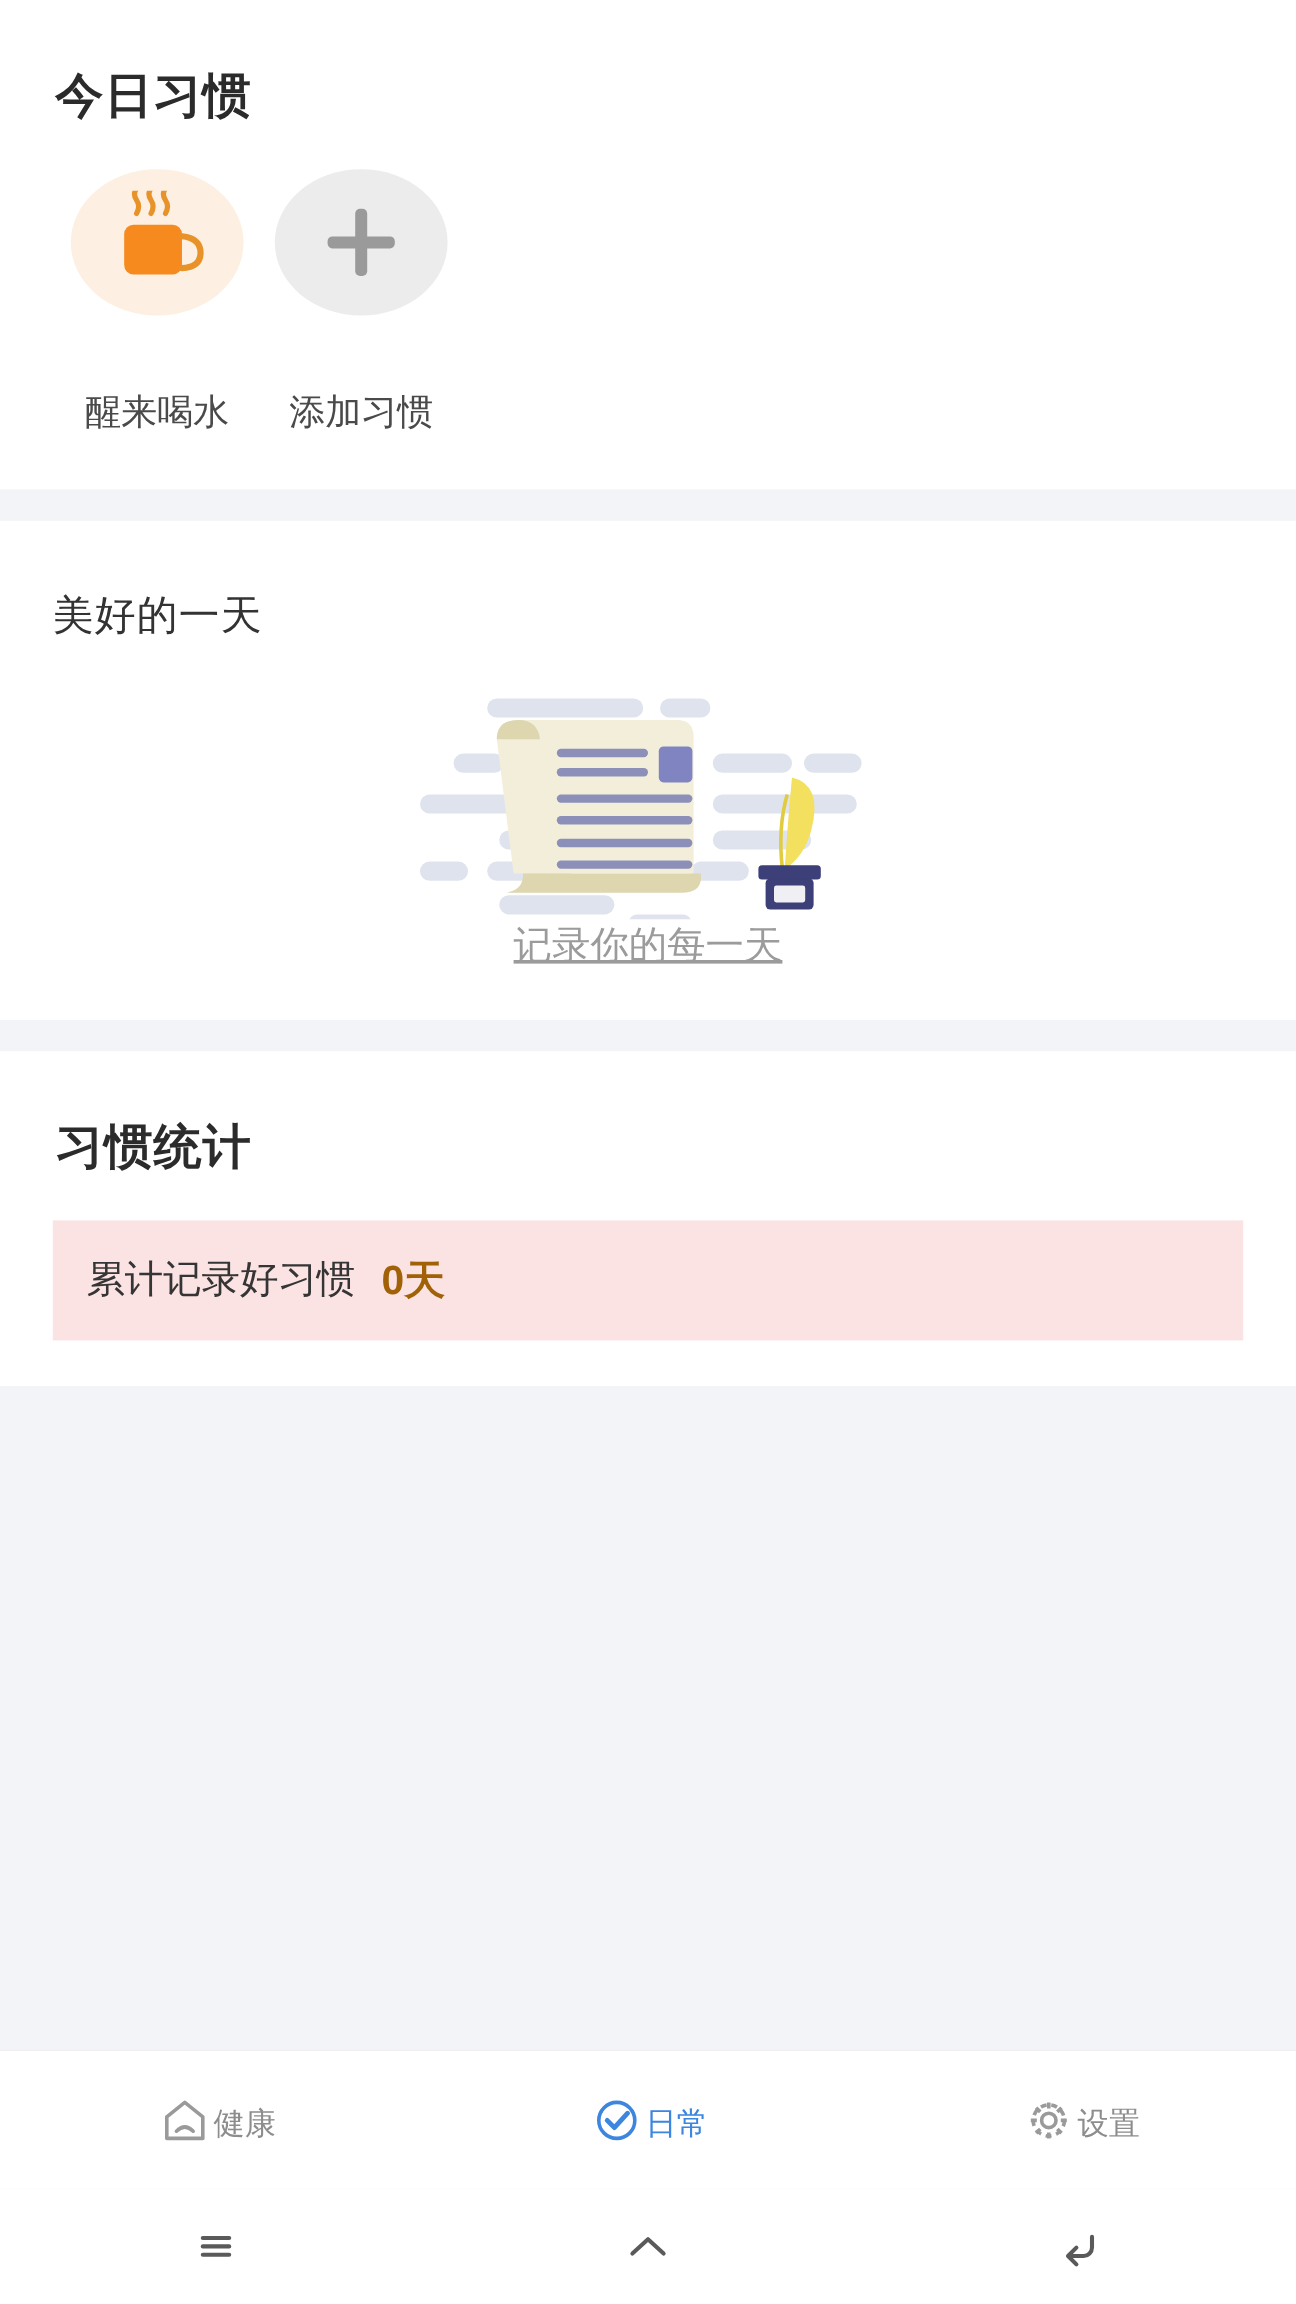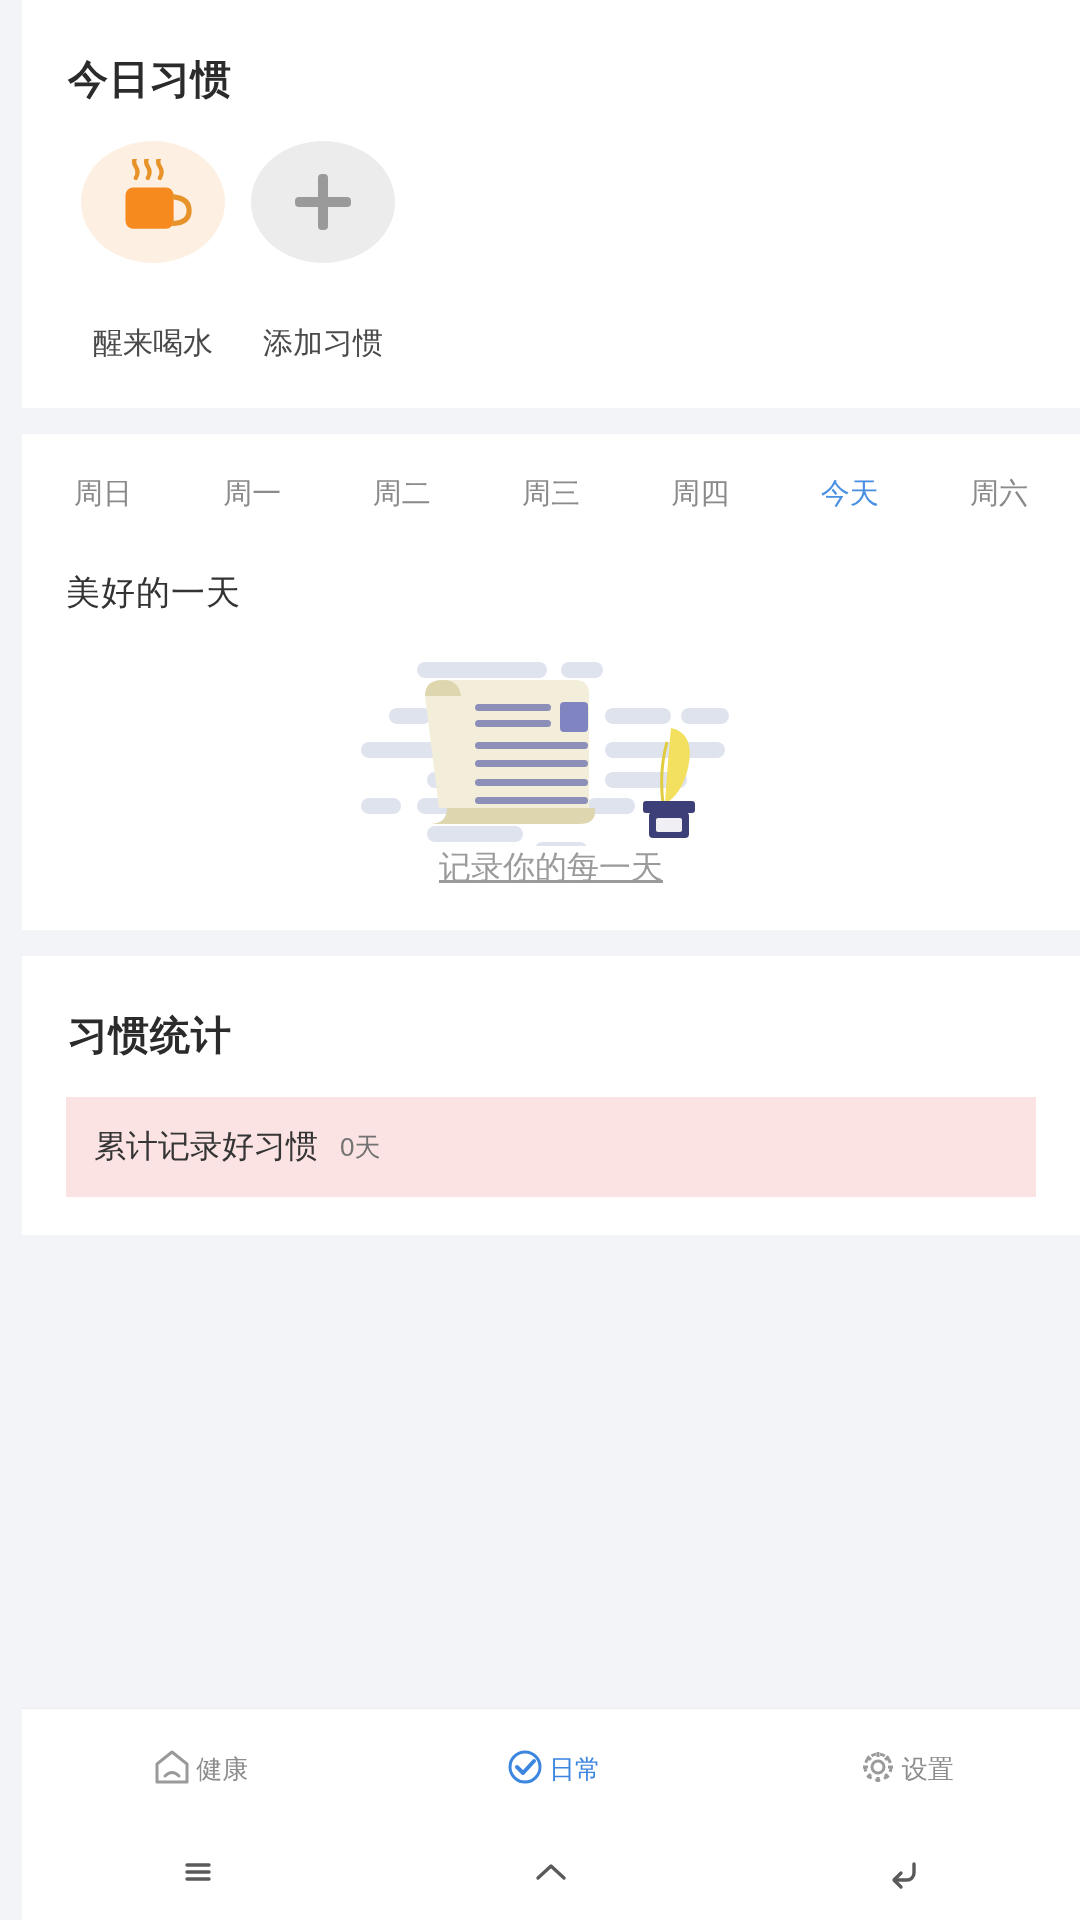--- a/index.html
+++ b/index.html
@@ -2,21 +2,21 @@
 <html><head>
 <meta charset="utf-8">
 <style>
   * { margin:0; padding:0; box-sizing:border-box; }
   html,body { width:1080px; height:1920px; }
   body {
     font-family:"Liberation Sans","DejaVu Sans",sans-serif;
     background:#f2f4f7;
     -webkit-font-smoothing:antialiased;
   }
-  .phone { width:1080px; height:1920px; position:relative; display:flex; flex-direction:column; background:#f2f4f7;padding-left:22px; }
+  .phone { width:1080px; height:1920px; position:relative; display:flex; flex-direction:column; background:#f2f4f7; }
 
   
   .card { background:#ffffff; width:100%; }
   .gap { height:26px; background:#f2f4f7; width:100%; }
 
   .section-title {
     font-size:40px;
     font-weight:bold;
     color:#2b2b2b;
     letter-spacing:1px;
@@ -83,21 +83,21 @@
   
   #habit-stats { padding-bottom:38px; }
   .stat-banner {
     margin:34px 44px 0 44px;
     background:#fbe2e3;
     height:100px;
     display:flex; align-items:center;
     padding-left:28px;
   }
   .stat-label { font-size:32px; color:#353535; }
-  .stat-value { font-size:26px; color:#737373; font-weight:normal; margin-left:22px; }
+  .stat-value { font-size:34px; color:#a16207; font-weight:bold; margin-left:22px; }
 
   
   .filler { flex:1; background:#f2f4f7; }
 
   
   .tabbar {
     background:#ffffff;
     height:116px;
     display:flex;
     border-top:1px solid #ececec;
@@ -148,29 +148,20 @@
         <div class="habit-label">添加习惯</div>
       </div>
 
     </div>
   </section>
 
   <div class="gap"></div>
 
   <section class="card" id="daily-dynamic">
 
-    <div class="weekday-row">
-      <div class="weekday">周日</div>
-      <div class="weekday">周一</div>
-      <div class="weekday">周二</div>
-      <div class="weekday">周三</div>
-      <div class="weekday">周四</div>
-      <div class="weekday active">今天</div>
-      <div class="weekday">周六</div>
-    </div>
 
     <div class="entry-title">美好的一天</div>
 
     <div class="empty-state">
       <svg width="380" height="200" viewBox="0 0 380 200">
         <g fill="#dfe3ee">
           <rect x="56" y="16" width="130" height="16" rx="8"></rect>
           <rect x="200" y="16" width="42" height="16" rx="8"></rect>
           <rect x="28" y="62" width="42" height="16" rx="8"></rect>
           <rect x="244" y="62" width="66" height="16" rx="8"></rect>

